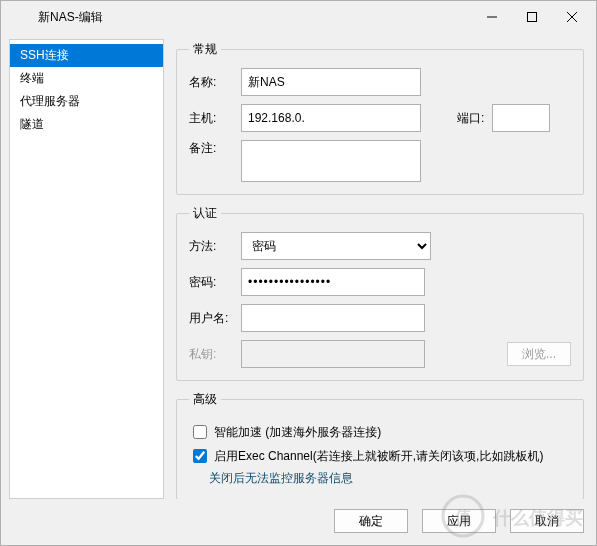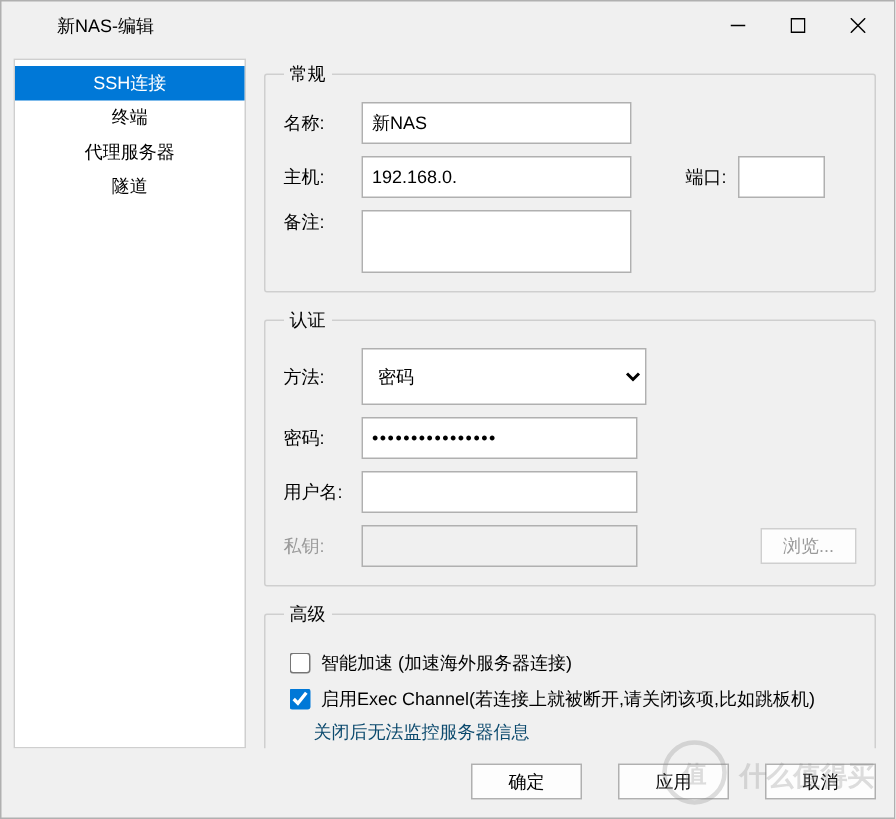--- a/index.html
+++ b/index.html
@@ -4,43 +4,43 @@
 <style>
 * { box-sizing: border-box; font-family: "Microsoft YaHei", "Segoe UI", sans-serif; }
 body { margin: 0; background: #f0f0f0; }
 .window { width: 597px; height: 546px; background: #f0f0f0; border: 1px solid #b0b0b0; display: flex; flex-direction: column; }
 .titlebar { height: 32px; display: flex; align-items: center; padding: 0 4px 0 8px; }
 .titlebar-title { font-size: 12px; flex: 1; color: #000; margin-left: 29px; }
 .winbtn { width: 40px; height: 28px; display: flex; align-items: center; justify-content: center; color: #000; }
 .winbtn svg { width: 10px; height: 10px; }
 .body { flex: 1; display: flex; padding: 6px 8px 0 8px; gap: 8px; overflow: hidden; }
 .sidebar { width: 155px; background: #fff; border: 1px solid #cfcfcf; padding: 4px 0; font-size: 12px; }
-.sidebar-item { padding: 3px 10px; cursor: default; text-align: center; }
+.sidebar-item { padding: 3px 10px; cursor: default; }
 .sidebar-item.selected { background: #0078d7; color: #fff; }
 .sidebar-item.child { padding-left: 10px; }
 .main { flex: 1; display: flex; flex-direction: column; gap: 10px; padding: 2px 4px 0 4px; overflow: hidden; }
 fieldset { border: 1px solid #cfcfcf; border-radius: 2px; margin: 0; padding: 10px 12px 12px 12px; font-size: 12px; }
 legend { font-size: 12px; padding: 0 4px; color: #000; }
 .row { display: flex; align-items: center; gap: 8px; margin-bottom: 8px; }
 .row:last-child { margin-bottom: 0; }
 .lbl { width: 44px; text-align: left; color: #000; flex-shrink: 0; }
 .lbl.disabled { color: #9a9a9a; }
 input[type=text], input[type=password], select, textarea {
   font-size: 12px; padding: 3px 6px; border: 1px solid #b0b0b0; background: #fff; outline: none;
 }
 input[type=text], input[type=password] { height: 28px; }
-select { height: 38px; }
+select { height: 28px; }
 textarea { resize: none; }
 input:disabled { background: #f0f0f0; color: #9a9a9a; }
 .btn { font-size: 12px; height: 24px; padding: 0 14px; background: #fdfdfd; border: 1px solid #b0b0b0; cursor: default; }
 .btn:disabled { color: #9a9a9a; border-color: #cfcfcf; }
 .checkrow { display: flex; align-items: center; gap: 4px; margin: 4px 0; font-size: 12px; }
 .checkrow input { width: 14px; height: 14px; accent-color: #0078d7; }
 .hint { font-size: 12px; color: #0c4a6e; margin-left: 20px; margin-top: 2px; }
-.footer { display: flex; justify-content: flex-end; gap: 24px; padding: 10px 12px 12px 0; }
+.footer { display: flex; justify-content: flex-end; gap: 14px; padding: 10px 12px 12px 0; }
 .footer .btn { min-width: 74px; }
 .blur { color: transparent; text-shadow: 0 0 6px rgba(100,100,100,0.9); letter-spacing: 1px; }
 .watermark { position: fixed; right: 0; bottom: 0; pointer-events: none; opacity: 0.28; }
 </style>
 </head>
 <body>
 
 <div class="window">
   <div class="titlebar">
     <span class="titlebar-title">新NAS-编辑</span>

